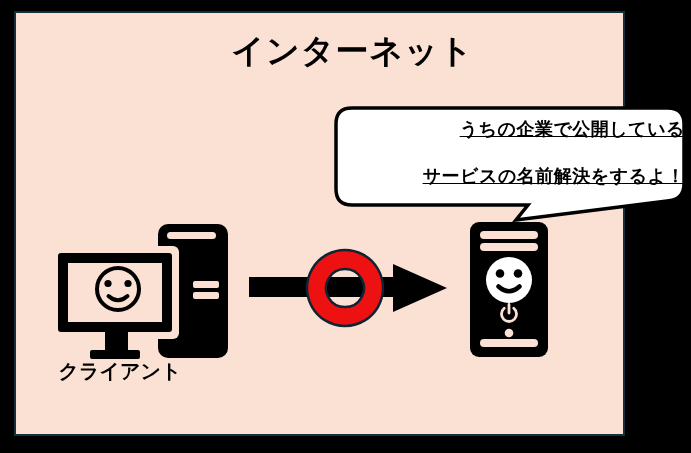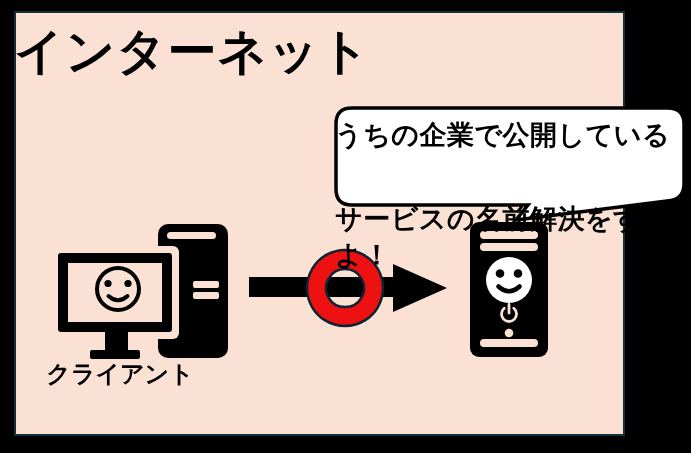--- a/index.html
+++ b/index.html
@@ -5,27 +5,27 @@
   :root{
     --outer-bg:#000000; --panel-bg:#FBE1D3; --panel-border:#12303E;
     --ink:#000000; --ring-red:#EE1111; --ring-outline:#0E2433;
     --bubble-bg:#FFFFFF; --bubble-border:#000000;
   }
   *{box-sizing:border-box;margin:0;padding:0;}
   body{background:var(--outer-bg);font-family:"Liberation Sans","DejaVu Sans",sans-serif;}
   .canvas{position:relative;width:691px;height:453px;background:var(--outer-bg);overflow:hidden;}
   .panel{position:absolute;left:14px;top:11px;width:611px;height:425px;
          background:var(--panel-bg);border:2px solid var(--panel-border);}
-  .title{position:absolute;left:14px;top:28px;width:611px;
-         font-size:49px;font-weight:700;color:var(--ink);line-height:46px;letter-spacing:1px;}
+  .title{position:absolute;left:14px;top:28px;width:677px;text-align:center;
+         font-size:33px;font-weight:700;color:var(--ink);line-height:46px;letter-spacing:1px;}
   .abs{position:absolute;}
-  .node-label{position:absolute;width:200px;text-align:center;font-size:24px;
+  .node-label{position:absolute;width:200px;text-align:center;font-size:20px;
               font-weight:700;color:var(--ink);letter-spacing:0px;}
-  .bubble-line{position:absolute;left:335px;width:350px;text-align:left;
-               font-size:27px;font-weight:700;color:var(--ink);letter-spacing:0.5px;}
+  .bubble-line{position:absolute;left:335px;width:350px;text-align:right;
+               font-size:18px;font-weight:700;color:var(--ink);letter-spacing:0.5px;text-decoration:underline;}
   .f-ink{fill:var(--ink);}
   .f-peach{fill:var(--panel-bg);}
   .f-white{fill:#FFFFFF;}
   .s-ink{stroke:var(--ink);fill:none;}
   .s-peach{stroke:var(--panel-bg);fill:none;}
 </style>
 </head>
 <body>
 
 <div class="canvas">
@@ -82,15 +82,15 @@
     <circle class="f-peach" cx="44" cy="116" r="4.3"></circle>
     <rect class="f-peach" x="15" y="122" width="58" height="8" rx="4"></rect>
   </svg>
 
   <div class="node-label" style="left:20px;top:358px;">クライアント</div>
 
   <svg class="abs" style="left:330px;top:100px;" width="360" height="126" viewBox="0 0 360 126">
     <path style="fill:var(--bubble-bg);stroke:var(--bubble-border);stroke-width:3.5;" d="M 22 8 H 338 Q 354 8 354 24 V 84 Q 354 100 337 101 L 186 120 L 198 105 H 22 Q 6 105 6 89 V 24 Q 6 8 22 8 Z"></path>
   </svg>
   <div class="bubble-line" style="top:117px;">うちの企業で公開している</div>
-  <div class="bubble-line" style="top:164px;margin-top:37px;">サービスの名前解決をするよ！</div>
+  <div class="bubble-line" style="top:164px;">サービスの名前解決をするよ！</div>
 
 </div>
 
 </body></html>

